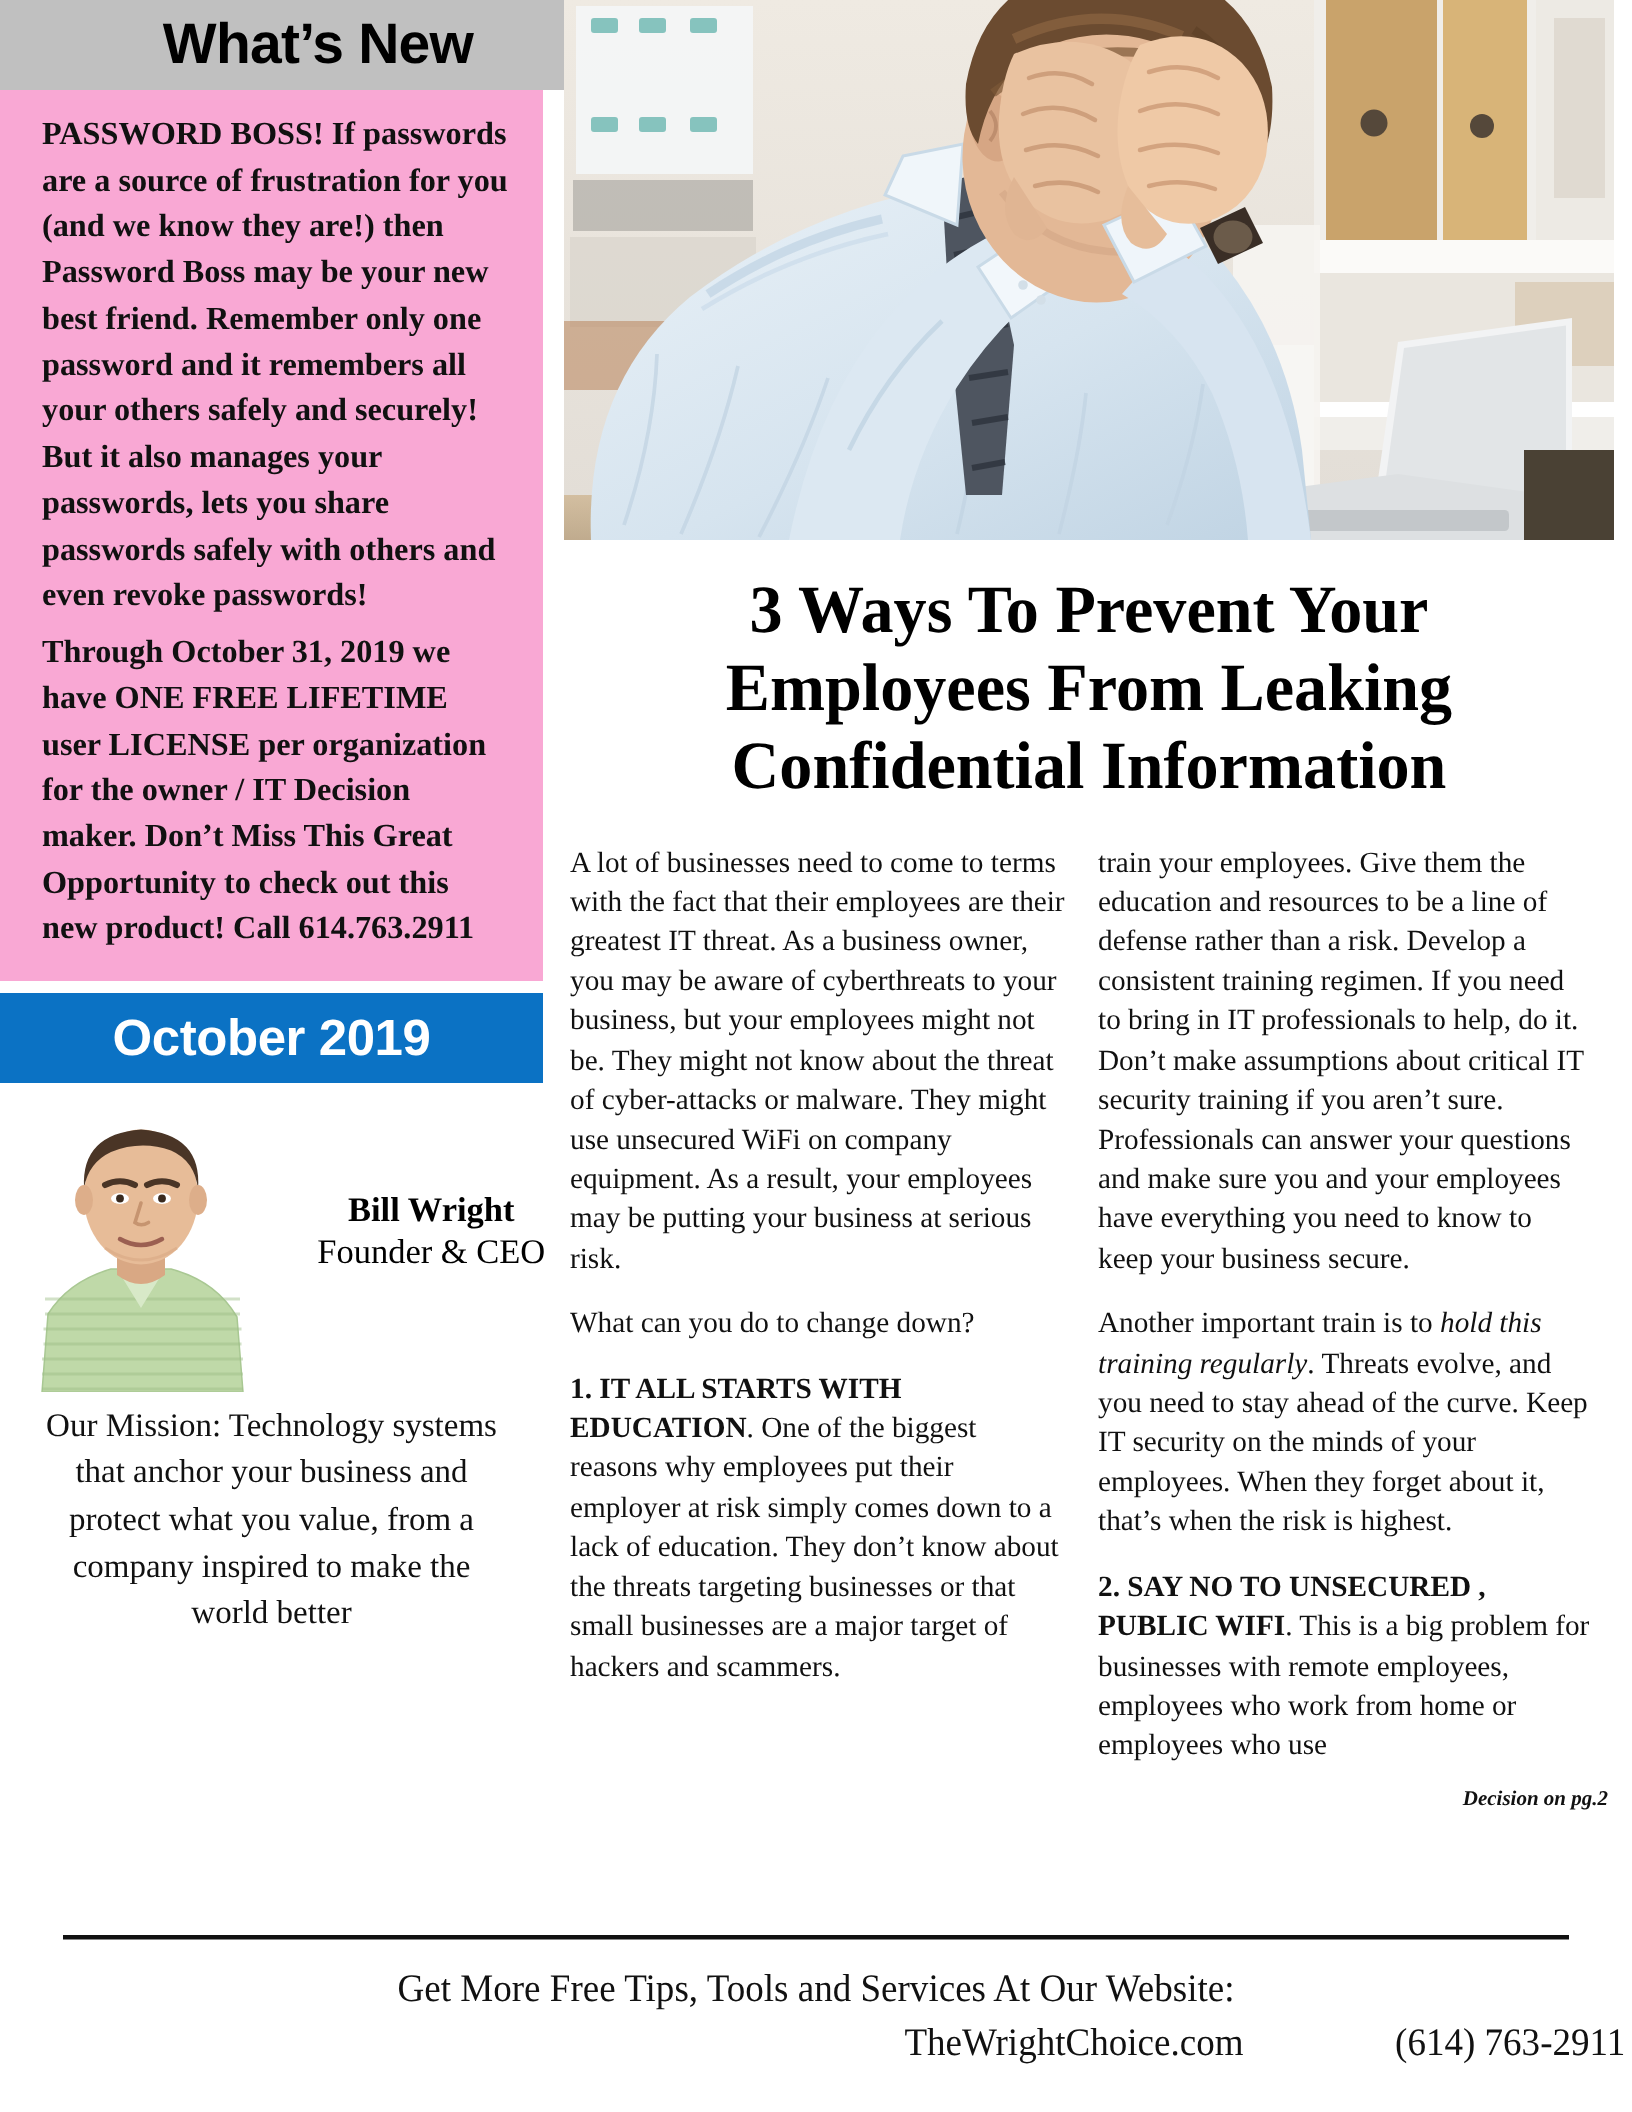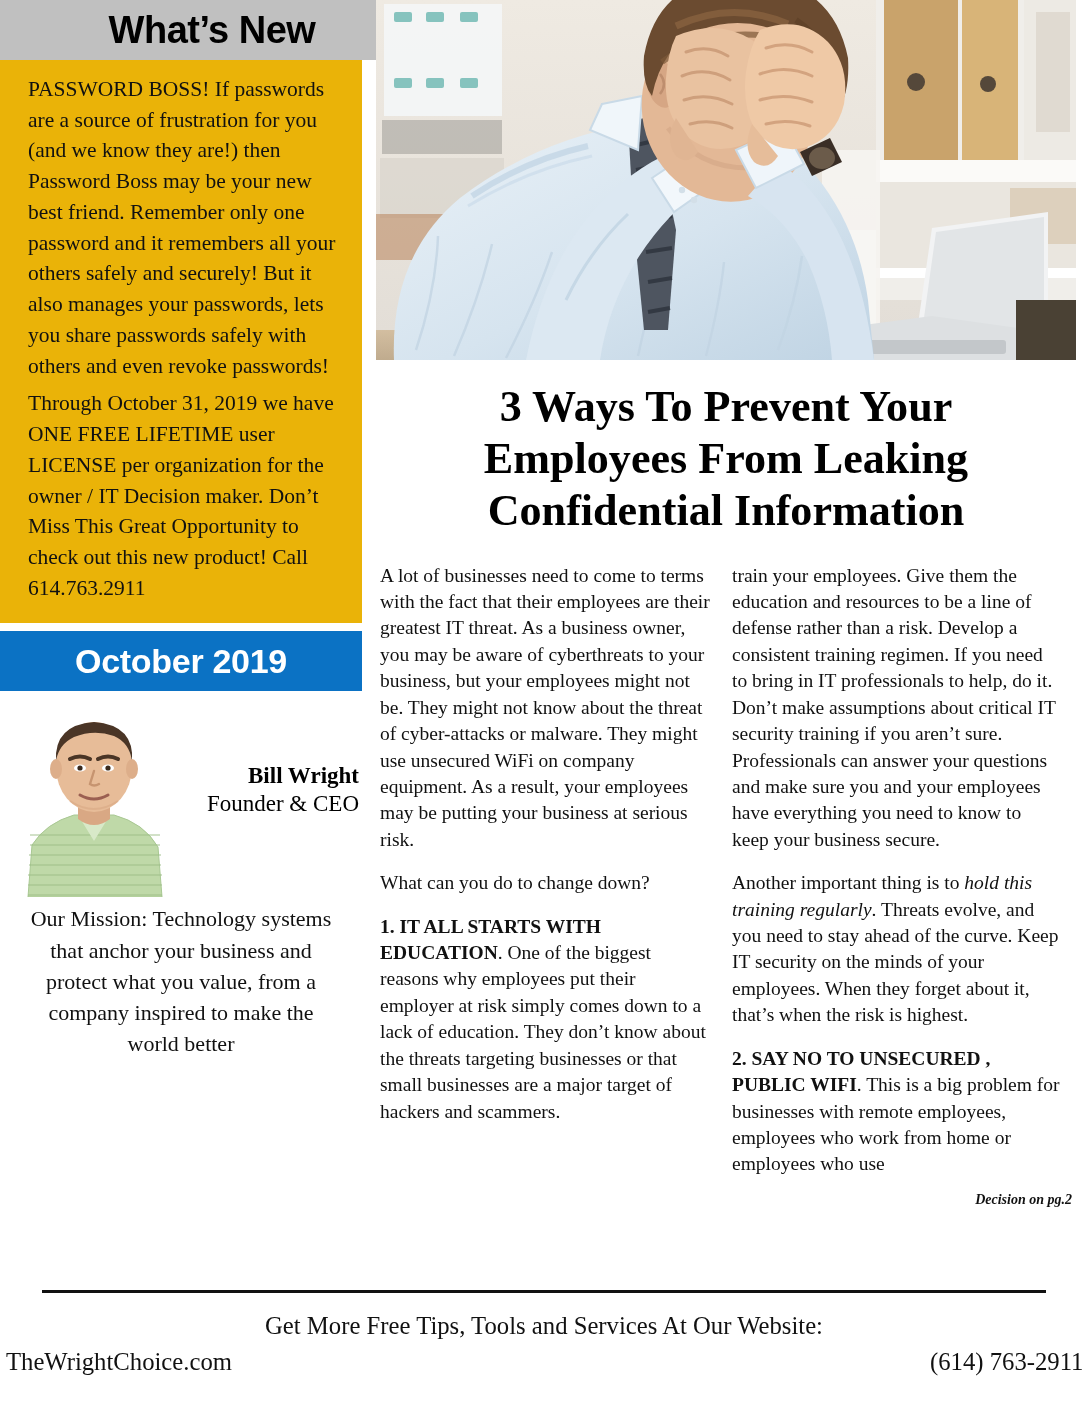--- a/index.html
+++ b/index.html
@@ -56,22 +56,23 @@
   .whatsnew-band {
     width: 424px; height: 60px; background: #C0C0C0;
     display: flex; align-items: center; justify-content: center;
   }
   .whatsnew-band span {
     font-family: "Liberation Sans", sans-serif;
     font-weight: bold; font-size: 38px; color: #000;
     letter-spacing: -0.5px;
   }
   .blue-panel {
-    width: 362px; background: #eab308;
+    width: 362px; background: #f9a8d4;
     padding: 14px 22px 20px 28px;
+    font-weight: bold;
   }
   .blue-panel p {
     font-family: "Liberation Serif", serif;
     font-size: 21.5px; line-height: 1.43; color: #111;
   }
   .blue-panel p + p { margin-top: 7px; }
 
   .month-band {
     width: 362px; height: 60px; background: #0B72C4;
     display: flex; align-items: center; justify-content: center;
@@ -87,22 +88,22 @@
     position: relative; width: 362px; height: 196px;
     margin-top: 10px;
   }
   .headshot {
     position: absolute; left: 18px; top: 4px;
     width: 152px; height: 192px;
     overflow: hidden;
   }
   .headshot svg { display: block; }
   .bio-text {
-    position: absolute; left: 184px; top: 62px; width: 175px;
-    text-align: right;
+    position: absolute; left: 200px; top: 62px; width: 175px;
+    text-align: center;
   }
   .bio-name {
     font-family: "Liberation Serif", serif;
     font-weight: bold; font-size: 23px; color: #000;
   }
   .bio-role {
     font-family: "Liberation Serif", serif;
     font-size: 23px; color: #000; margin-top: 2px;
   }
   .mission {
@@ -164,21 +165,21 @@
   .footer-rule {
     height: 3px; background: #111; margin: 0 42px;
   }
   .footer-line1 {
     text-align: center;
     font-family: "Liberation Serif", serif;
     font-size: 26px; color: #111; padding-top: 18px;
     transform: scaleX(0.95);
   }
   .footer-line2 {
-    display: flex; justify-content: space-between; gap: 92px;
+    display: flex; justify-content: flex-end; gap: 92px;
     font-family: "Liberation Serif", serif;
     font-size: 26px; color: #111; padding-top: 6px;
   }
   .footer-line2 span { transform: scaleX(0.95); display:inline-block; }
 </style>
 </head>
 <body>
 
 <div class="page">
 
@@ -397,21 +398,21 @@
 
       <div class="article">
         <div class="col">
           <p><span>A lot of businesses need to come to terms with the fact that their employees are their greatest IT threat. As a business owner, you may be aware of cyberthreats to your business, but your employees might not be. They might not know about the threat of cyber-attacks or malware. They might use unsecured WiFi on company equipment. As a result, your employees may be putting your business at serious risk.</span></p>
           <p><span> What can you do to change down?</span></p>
           <p><b>1. IT ALL STARTS WITH EDUCATION</b><span>. One of the biggest reasons why employees put their employer at risk simply comes down to a lack of education. They don’t know about the threats targeting businesses or that small businesses are a major target of hackers and scammers.</span></p>
         </div>
 
         <div class="col">
           <p><span>train your employees. Give them the education and resources to be a line of defense rather than a risk. Develop a consistent training regimen. If you need to bring in IT professionals to help, do it. Don’t make assumptions about critical IT security training if you aren’t sure. Professionals can answer your questions and make sure you and your employees have everything you need to know to keep your business secure.</span></p>
-          <p><span>Another important thing is to </span><i>hold this training regularly</i><span>. Threats evolve, and you need to stay ahead of the curve. Keep IT security on the minds of your employees. When they forget about it, that’s when the risk is highest.</span></p>
+          <p><span>Another important train is to </span><i>hold this training regularly</i><span>. Threats evolve, and you need to stay ahead of the curve. Keep IT security on the minds of your employees. When they forget about it, that’s when the risk is highest.</span></p>
           <p><b>2. SAY NO TO UNSECURED , PUBLIC WIFI</b><span>. This is a big problem for businesses with remote employees, employees who work from home or employees who use</span></p>
         </div>
       </div>
 
       <div class="continued" style="padding-top:14px;">Decision on pg.2</div>
     </div>
   </div>
 
   <div class="footer" style="height:118px;">
     <div class="footer-rule"></div>

